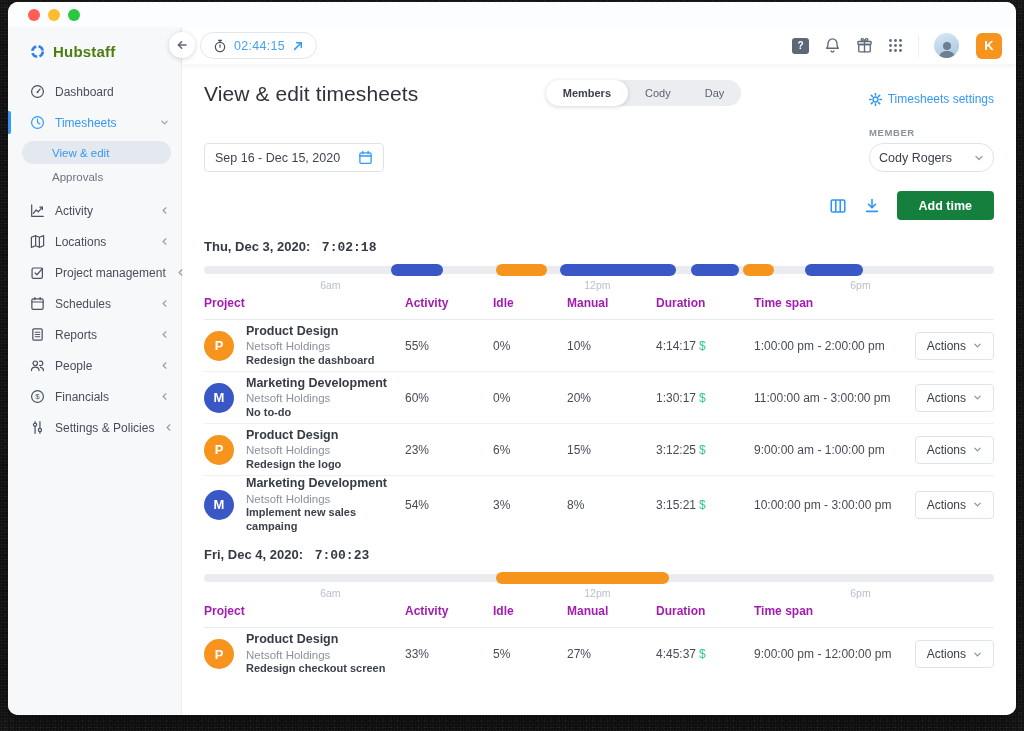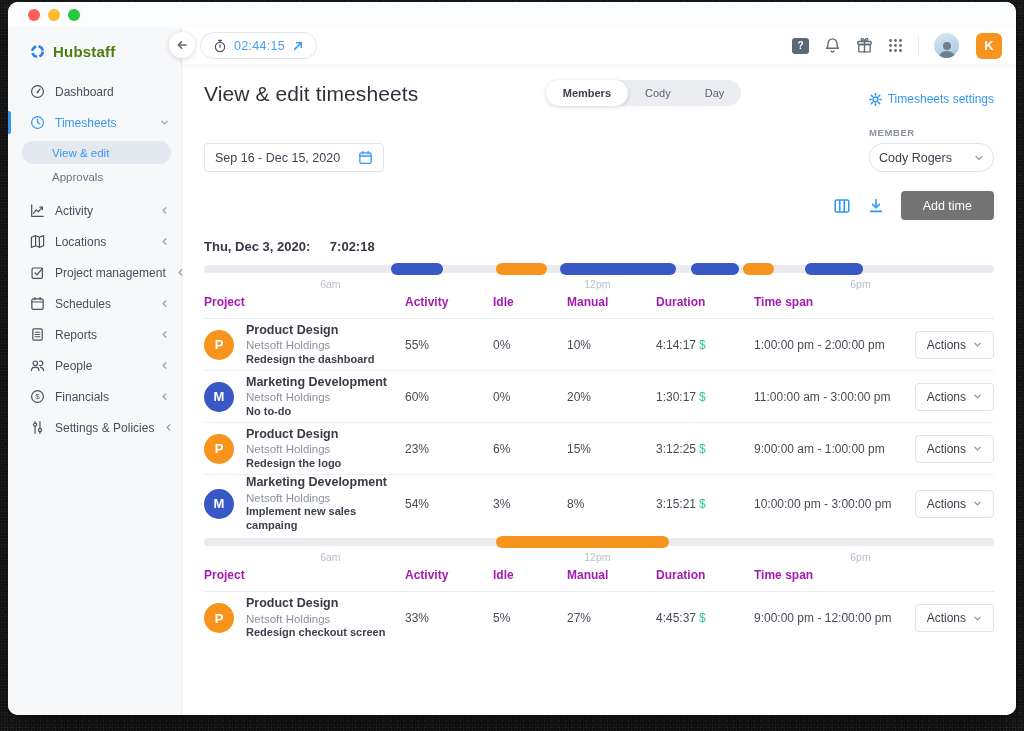--- a/index.html
+++ b/index.html
@@ -66,24 +66,24 @@
   .filters-row { display:flex; align-items:flex-end; justify-content:space-between; margin-top:21px; }
   .date-input { width:180px; height:29px; border:1px solid #dfe3e8; border-radius:4px; display:flex; align-items:center; padding:0 10px; gap:8px; cursor:pointer; background:#fff; }
   .date-input .val { font-size:12.5px; color:#3f4550; flex:1; }
   .member-block { display:flex; flex-direction:column; align-items:flex-start; gap:5px; }
   .member-label { font-size:9.5px; font-weight:700; letter-spacing:.6px; color:#8b929e; }
   .member-select { width:125px; height:29px; border:1px solid #dfe3e8; border-radius:14px; background:#fff; display:flex; align-items:center; padding:0 9px; gap:6px; cursor:pointer; }
   .member-select .val { font-size:12.5px; color:#3a3f4a; flex:1; }
 
   .actions-row { display:flex; align-items:center; justify-content:flex-end; gap:16px; margin-top:19px; }
   .tool-icon { display:flex; cursor:pointer; }
-  .add-time-btn { height:29px; padding:0 22px; background:#737373; border:none; border-radius:4px; color:#fff; font-size:12.5px; font-weight:400; font-family:inherit; cursor:pointer; }
+  .add-time-btn { height:29px; padding:0 22px; background:#15803d; border:none; border-radius:4px; color:#fff; font-size:12.5px; font-weight:700; font-family:inherit; cursor:pointer; }
 
   .day-header { margin-top:19px; font-size:13px; font-weight:700; color:#343943; }
-  .day-header .total { margin-left:16px; }
+  .day-header .total { margin-left:8px;font-family:Liberation Mono, monospace; }
 
   .timeline { position:relative; height:12px; margin-top:9px; }
   .timeline::before { content:''; position:absolute; left:0; right:0; top:2px; height:8px; background:#e9ebee; border-radius:4px; }
   .seg { position:absolute; top:0; height:12px; border-radius:6px; }
   .seg.blue { background:#3a57c6; }
   .seg.orange { background:#f7941e; }
   .ticks { position:relative; height:15px; }
   .tick { position:absolute; top:3px; transform:translateX(-50%); font-size:10.5px; color:#b9bfc8; }
 
   .thead, .trow { display:grid; grid-template-columns:201px 88px 74px 89px 98px 170px minmax(0,1fr); align-items:center; }
@@ -521,20 +521,24 @@
                   <span>Actions</span>
                   <svg width="9" height="9" viewBox="0 0 10 10" fill="none" stroke="#8c93a0" stroke-width="1.4" stroke-linecap="round">
                     <polyline points="2,3.5 5,6.5 8,3.5"></polyline>
                   </svg>
                 </button>
               </span>
           </div>
         </div>
 
         <div style="margin-top:4px;">
+          <div class="day-header">
+            <span>Fri, Dec 4, 2020:</span>
+            <span class="total">7:00:23</span>
+          </div>
           <div class="timeline">
               <div class="seg orange" style="left: 37%; width: 21.9%;"></div>
             </div>
           <div class="ticks">
               <div class="tick" style="left: 16%;">6am</div>
               <div class="tick" style="left: 49.8%;">12pm</div>
               <div class="tick" style="left: 83.1%;">6pm</div>
             </div>
 
           <div class="thead">

